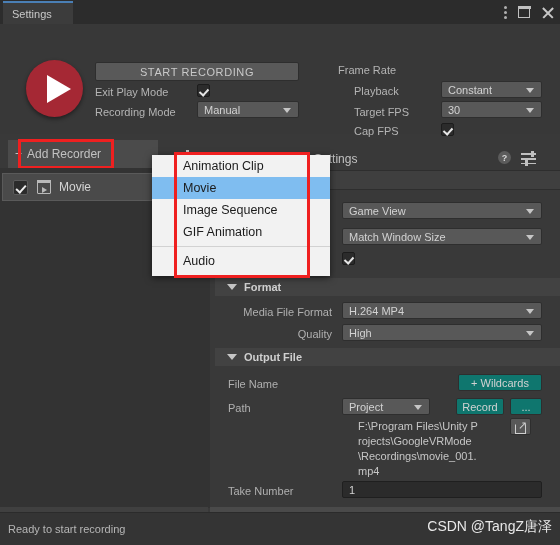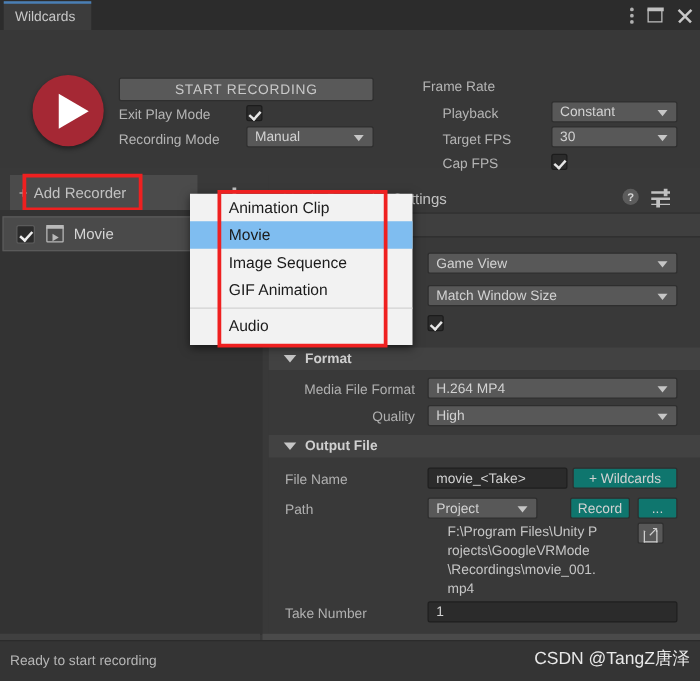--- a/index.html
+++ b/index.html
@@ -240,21 +240,21 @@
     position: absolute; left: 210px; bottom: 33px; width: 350px; height: 5px; background: #4a4a4a;
   }
 </style>
 </head>
 <body>
 
 <div id="root">
 
   <div class="titlebar">
     <div class="tab">
-      <span>Wildcards</span>
+      <span>Settings</span>
     </div>
     <div class="win-icons">
       <div class="ico-kebab">
           <i></i>
           <i></i>
           <i></i>
         </div>
       <div class="ico-window"></div>
       <div class="ico-close"></div>
     </div>
@@ -366,23 +366,20 @@
       <span>High</span>
       <span class="arrow"></span>
     </div>
 
     <div class="sec-hdr" style="top:208px;">
       <span class="caret"></span>
       <span class="t">Output File</span>
     </div>
 
     <div class="field-lbl" style="left:0px; top:238px; width:117px; text-align:left; padding-left:13px;">File Name</div>
-    <div class="txtin" style="left:127px; top:234px; width:112px;">
-      <span>movie_&lt;Take&gt;</span>
-    </div>
     <div class="btn" style="left:243px; top:234px; width:84px;">
       <span>+ Wildcards</span>
       <span class="arrow"></span>
     </div>
 
     <div class="field-lbl" style="left:0px; top:262px; width:117px; text-align:left; padding-left:13px;">Path</div>
     <div class="dd" style="position:absolute; left:127px; top:258px; width:88px;">
       <span>Project</span>
       <span class="arrow"></span>
     </div>

